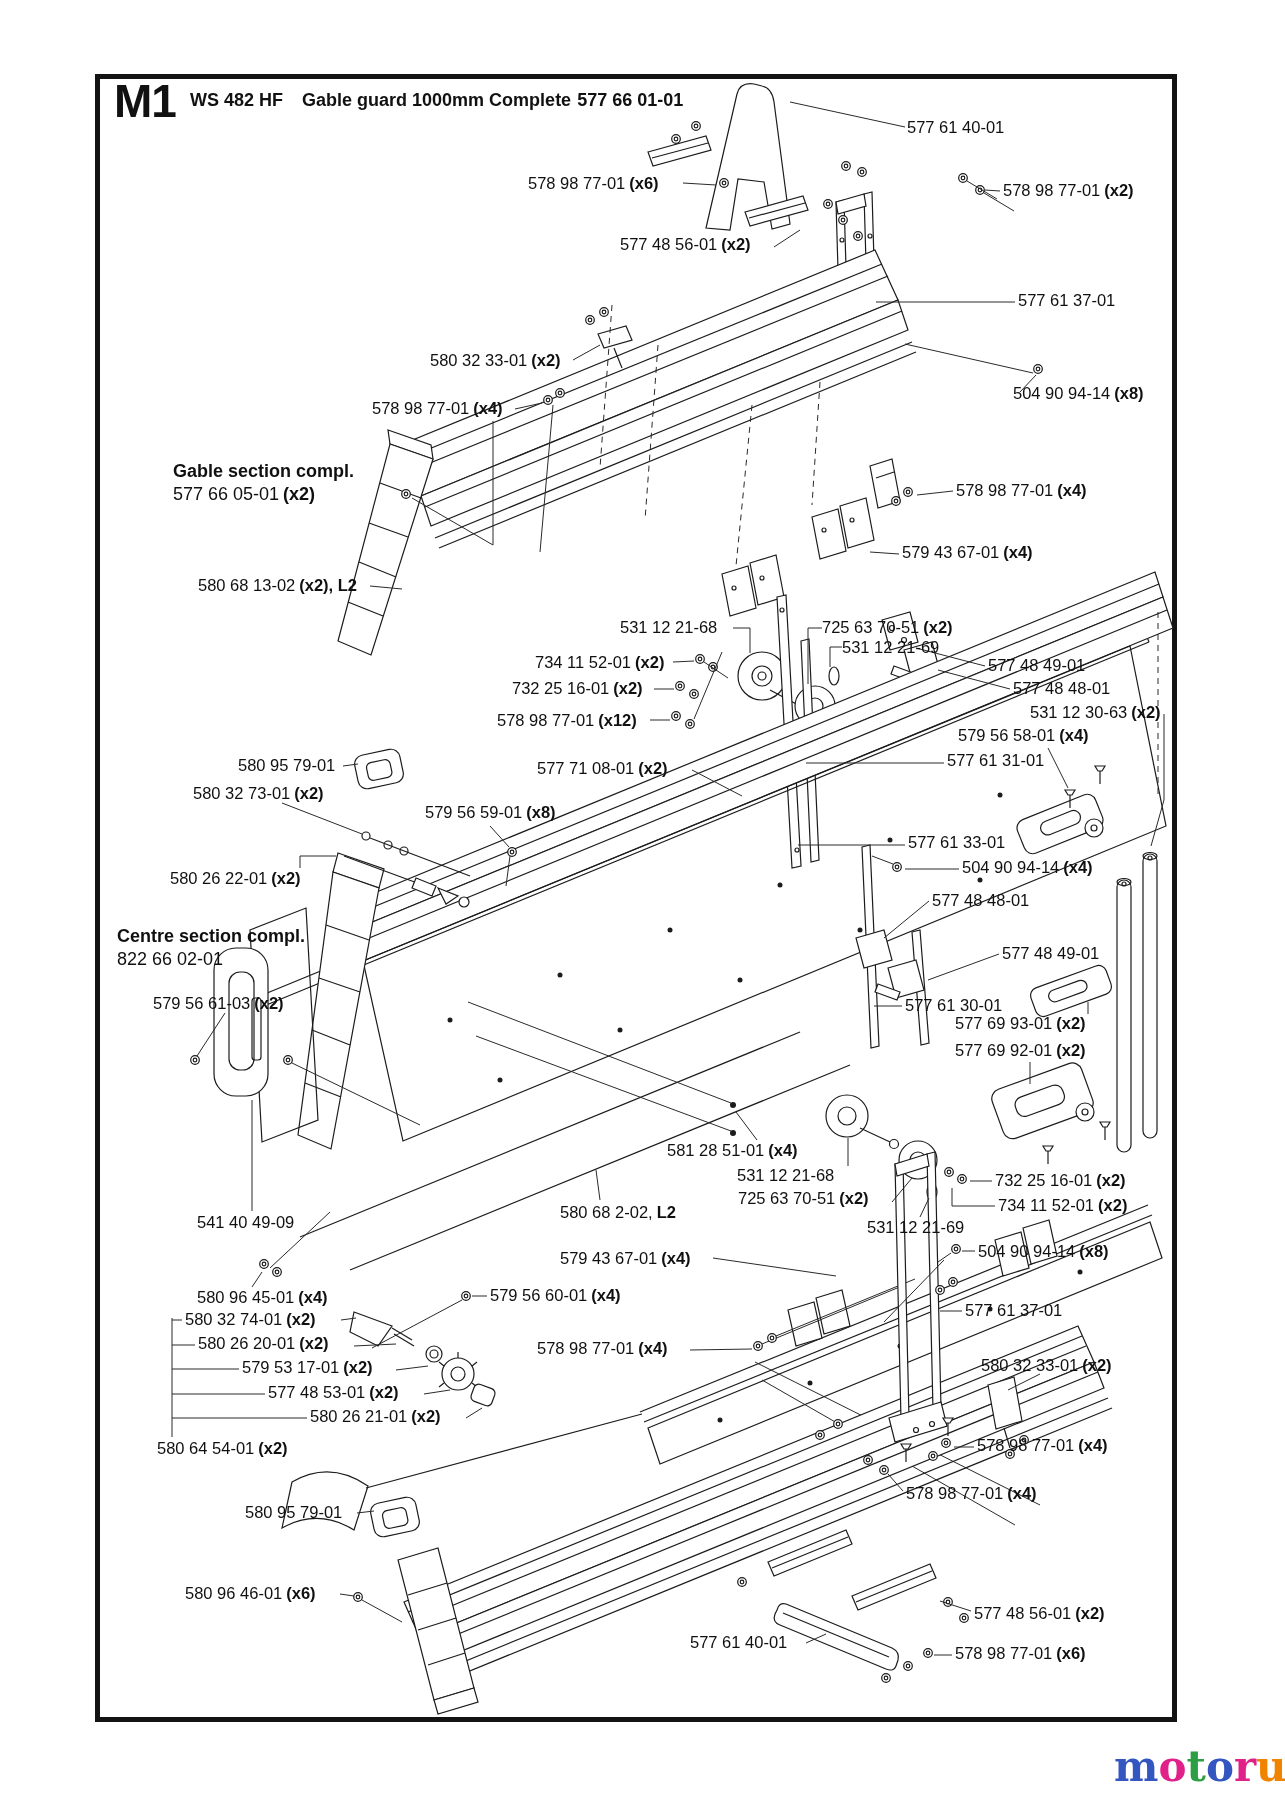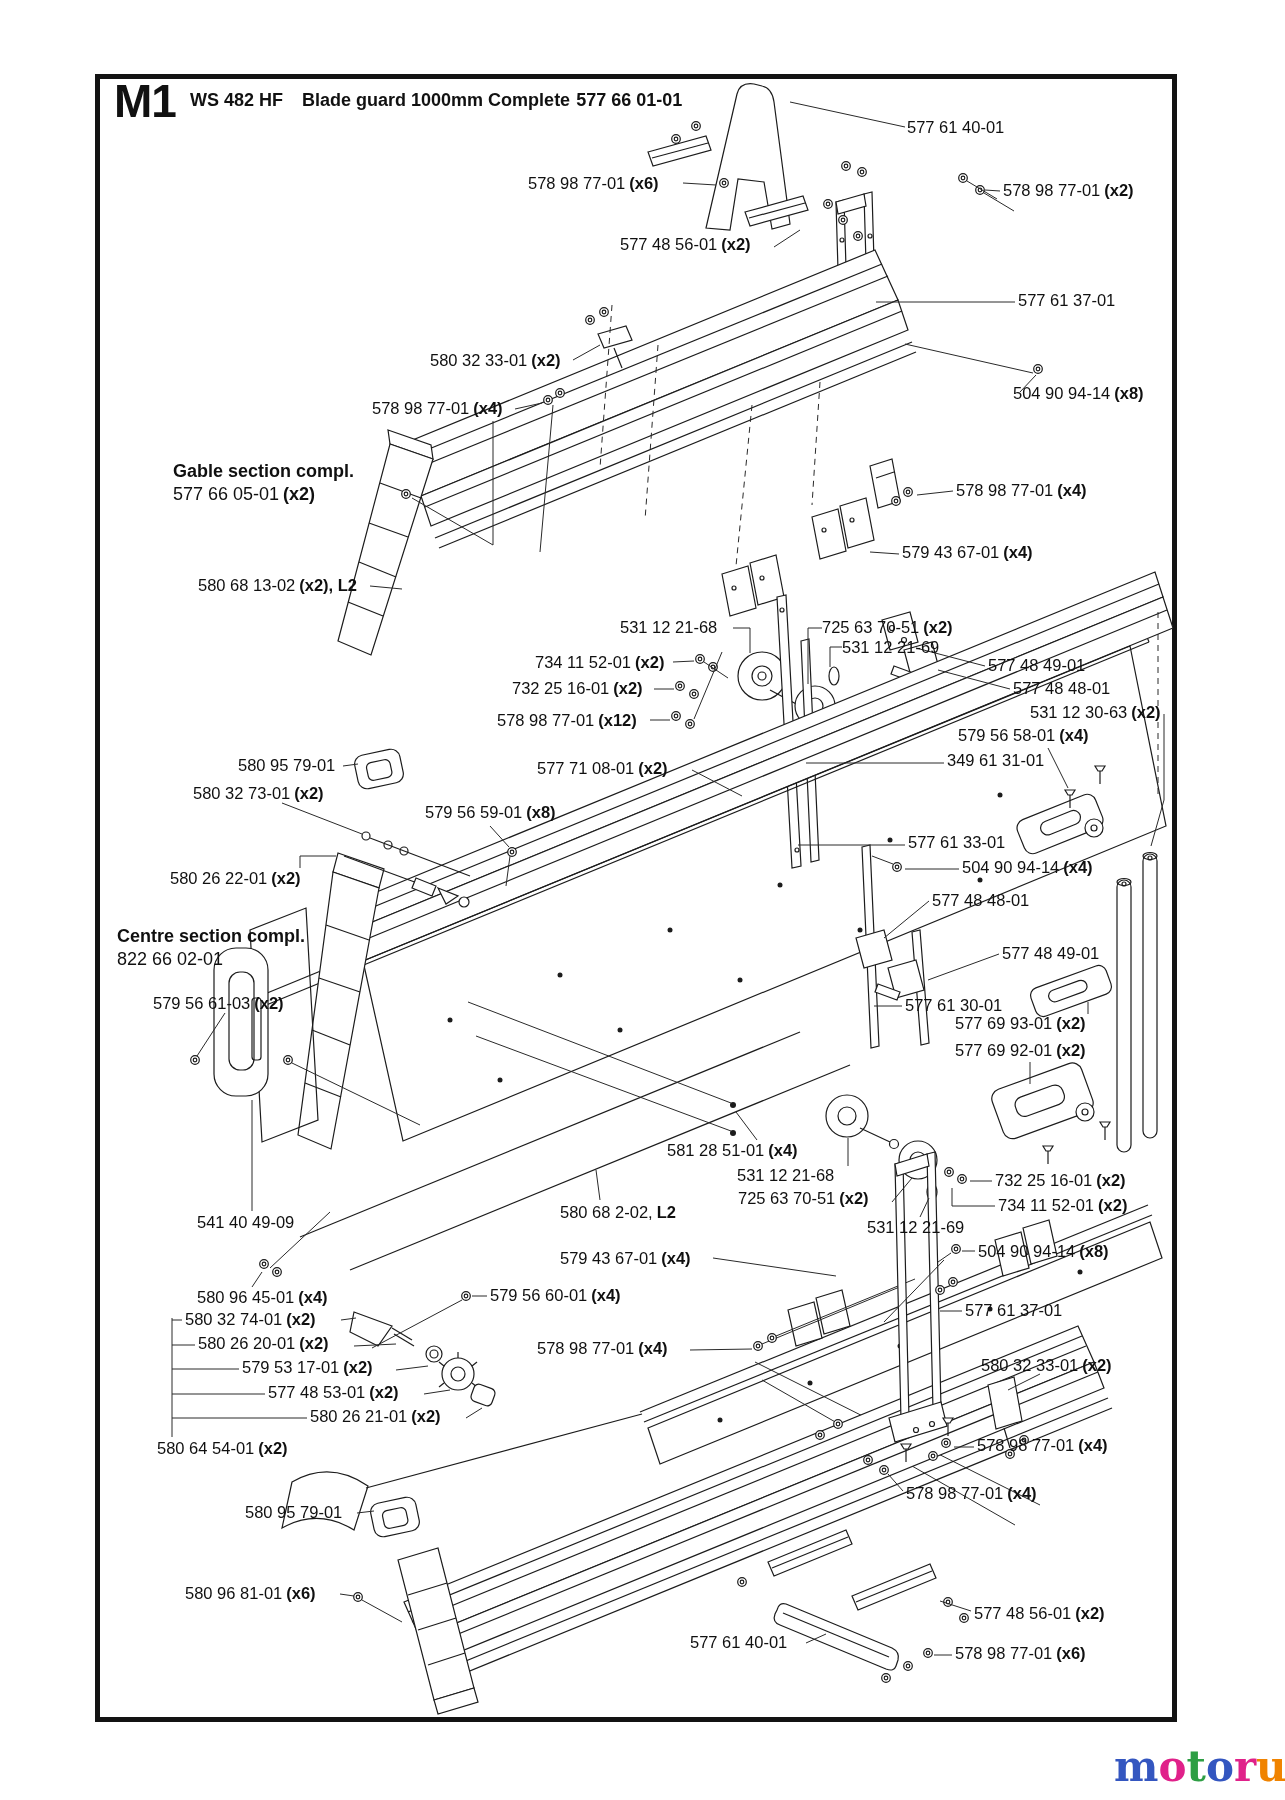--- a/index.html
+++ b/index.html
@@ -434,21 +434,21 @@
       <line class="ldr" x1="357" y1="1513" x2="374" y2="1511"></line>
       <line class="ldr" x1="340" y1="1594" x2="354" y2="1596"></line>
       <line class="ldr" x1="806" y1="1643" x2="826" y2="1634"></line>
       <line class="ldr" x1="952" y1="1655" x2="934" y2="1655"></line>
     </g>
   </svg>
 
   <div id="m1">M1</div>
   <div id="titleline">
     <span>WS 482 HF</span>
-    <span class="gap">Blade guard 1000mm Complete</span>
+    <span class="gap">Gable guard 1000mm Complete</span>
     <span class="pn">577 66 01-01</span>
   </div>
 
   <div class="sec" style="left:173px;top:460px">
     <span class="t">Gable section compl.</span>
     <span>577 66 05-01</span><span class="b">(x2)</span>
   </div>
   <div class="sec" style="left:117px;top:925px">
     <span class="t">Centre section compl.</span>
     <span>822 66 02-01</span><span class="b"></span>
@@ -466,21 +466,21 @@
   <div class="lbl" style="left:620px;top:619px"><span>531 12 21-68</span><span class="b"></span></div>
   <div class="lbl" style="left:535px;top:654px"><span>734 11 52-01</span><span class="b">(x2)</span></div>
   <div class="lbl" style="left:512px;top:680px"><span>732 25 16-01</span><span class="b">(x2)</span></div>
   <div class="lbl" style="left:497px;top:712px"><span>578 98 77-01</span><span class="b">(x12)</span></div>
   <div class="lbl" style="left:822px;top:619px"><span>725 63 70-51</span><span class="b">(x2)</span></div>
   <div class="lbl" style="left:842px;top:639px"><span>531 12 21-69</span><span class="b"></span></div>
   <div class="lbl" style="left:988px;top:657px"><span>577 48 49-01</span><span class="b"></span></div>
   <div class="lbl" style="left:1013px;top:680px"><span>577 48 48-01</span><span class="b"></span></div>
   <div class="lbl" style="left:1030px;top:704px"><span>531 12 30-63</span><span class="b">(x2)</span></div>
   <div class="lbl" style="left:958px;top:727px"><span>579 56 58-01</span><span class="b">(x4)</span></div>
-  <div class="lbl" style="left:947px;top:752px"><span>349 61 31-01</span><span class="b"></span></div>
+  <div class="lbl" style="left:947px;top:752px"><span>577 61 31-01</span><span class="b"></span></div>
   <div class="lbl" style="left:956px;top:482px"><span>578 98 77-01</span><span class="b">(x4)</span></div>
   <div class="lbl" style="left:902px;top:544px"><span>579 43 67-01</span><span class="b">(x4)</span></div>
   <div class="lbl" style="left:537px;top:760px"><span>577 71 08-01</span><span class="b">(x2)</span></div>
   <div class="lbl" style="left:425px;top:804px"><span>579 56 59-01</span><span class="b">(x8)</span></div>
   <div class="lbl" style="left:238px;top:757px"><span>580 95 79-01</span><span class="b"></span></div>
   <div class="lbl" style="left:193px;top:785px"><span>580 32 73-01</span><span class="b">(x2)</span></div>
   <div class="lbl" style="left:170px;top:870px"><span>580 26 22-01</span><span class="b">(x2)</span></div>
   <div class="lbl" style="left:153px;top:995px"><span>579 56 61-03</span><span class="b">(x2)</span></div>
   <div class="lbl" style="left:908px;top:834px"><span>577 61 33-01</span><span class="b"></span></div>
   <div class="lbl" style="left:962px;top:859px"><span>504 90 94-14</span><span class="b">(x4)</span></div>
@@ -507,20 +507,20 @@
   <div class="lbl" style="left:157px;top:1440px"><span>580 64 54-01</span><span class="b">(x2)</span></div>
   <div class="lbl" style="left:995px;top:1172px"><span>732 25 16-01</span><span class="b">(x2)</span></div>
   <div class="lbl" style="left:998px;top:1197px"><span>734 11 52-01</span><span class="b">(x2)</span></div>
   <div class="lbl" style="left:978px;top:1243px"><span>504 90 94-14</span><span class="b">(x8)</span></div>
   <div class="lbl" style="left:965px;top:1302px"><span>577 61 37-01</span><span class="b"></span></div>
   <div class="lbl" style="left:981px;top:1357px"><span>580 32 33-01</span><span class="b">(x2)</span></div>
   <div class="lbl" style="left:977px;top:1437px"><span>578 98 77-01</span><span class="b">(x4)</span></div>
   <div class="lbl" style="left:906px;top:1485px"><span>578 98 77-01</span><span class="b">(x4)</span></div>
   <div class="lbl" style="left:974px;top:1605px"><span>577 48 56-01</span><span class="b">(x2)</span></div>
   <div class="lbl" style="left:245px;top:1504px"><span>580 95 79-01</span><span class="b"></span></div>
-  <div class="lbl" style="left:185px;top:1585px"><span>580 96 81-01</span><span class="b">(x6)</span></div>
+  <div class="lbl" style="left:185px;top:1585px"><span>580 96 46-01</span><span class="b">(x6)</span></div>
   <div class="lbl" style="left:690px;top:1634px"><span>577 61 40-01</span><span class="b"></span></div>
   <div class="lbl" style="left:955px;top:1645px"><span>578 98 77-01</span><span class="b">(x6)</span></div>
 
   <div class="wm">
     <span style="color:#3456c0">m</span><span style="color:#e0218a">o</span><span style="color:#2e9e44">t</span><span style="color:#3456c0">o</span><span style="color:#e0218a">r</span><span style="color:#f08300">u</span>
   </div>
 </div>
 
 </body></html>

